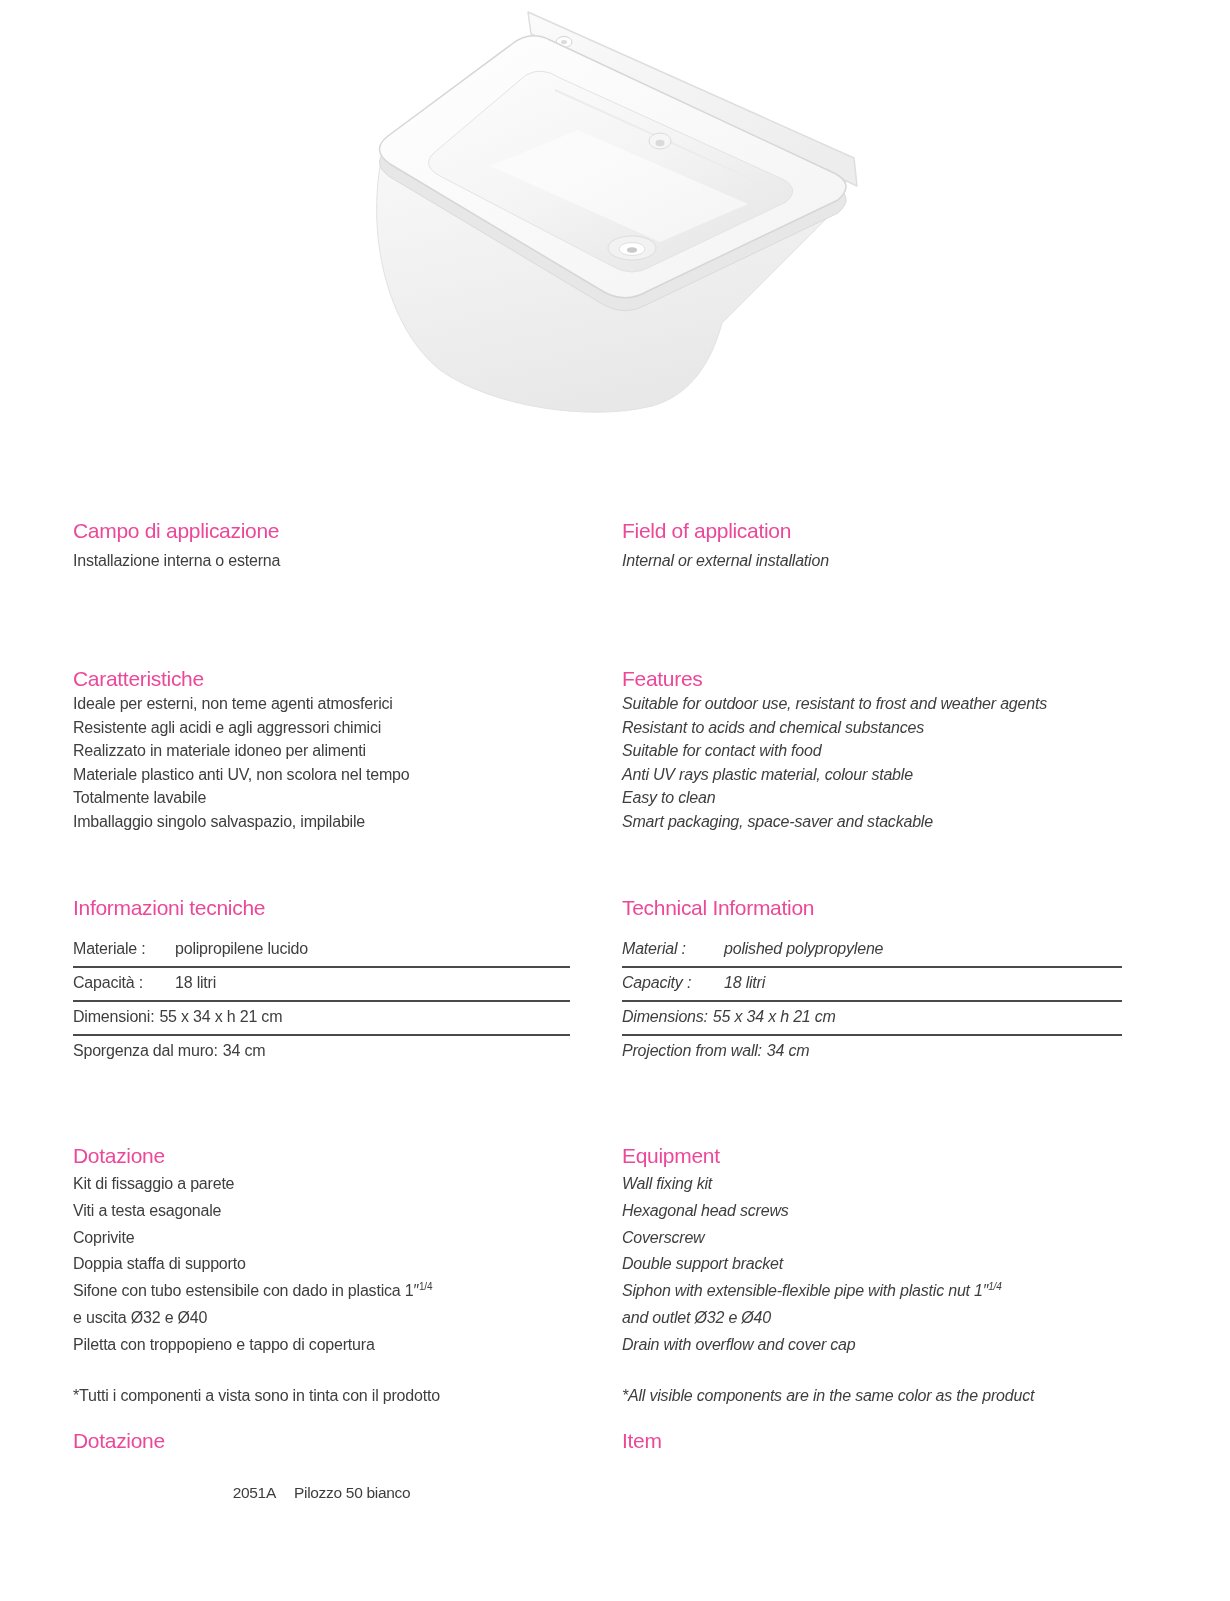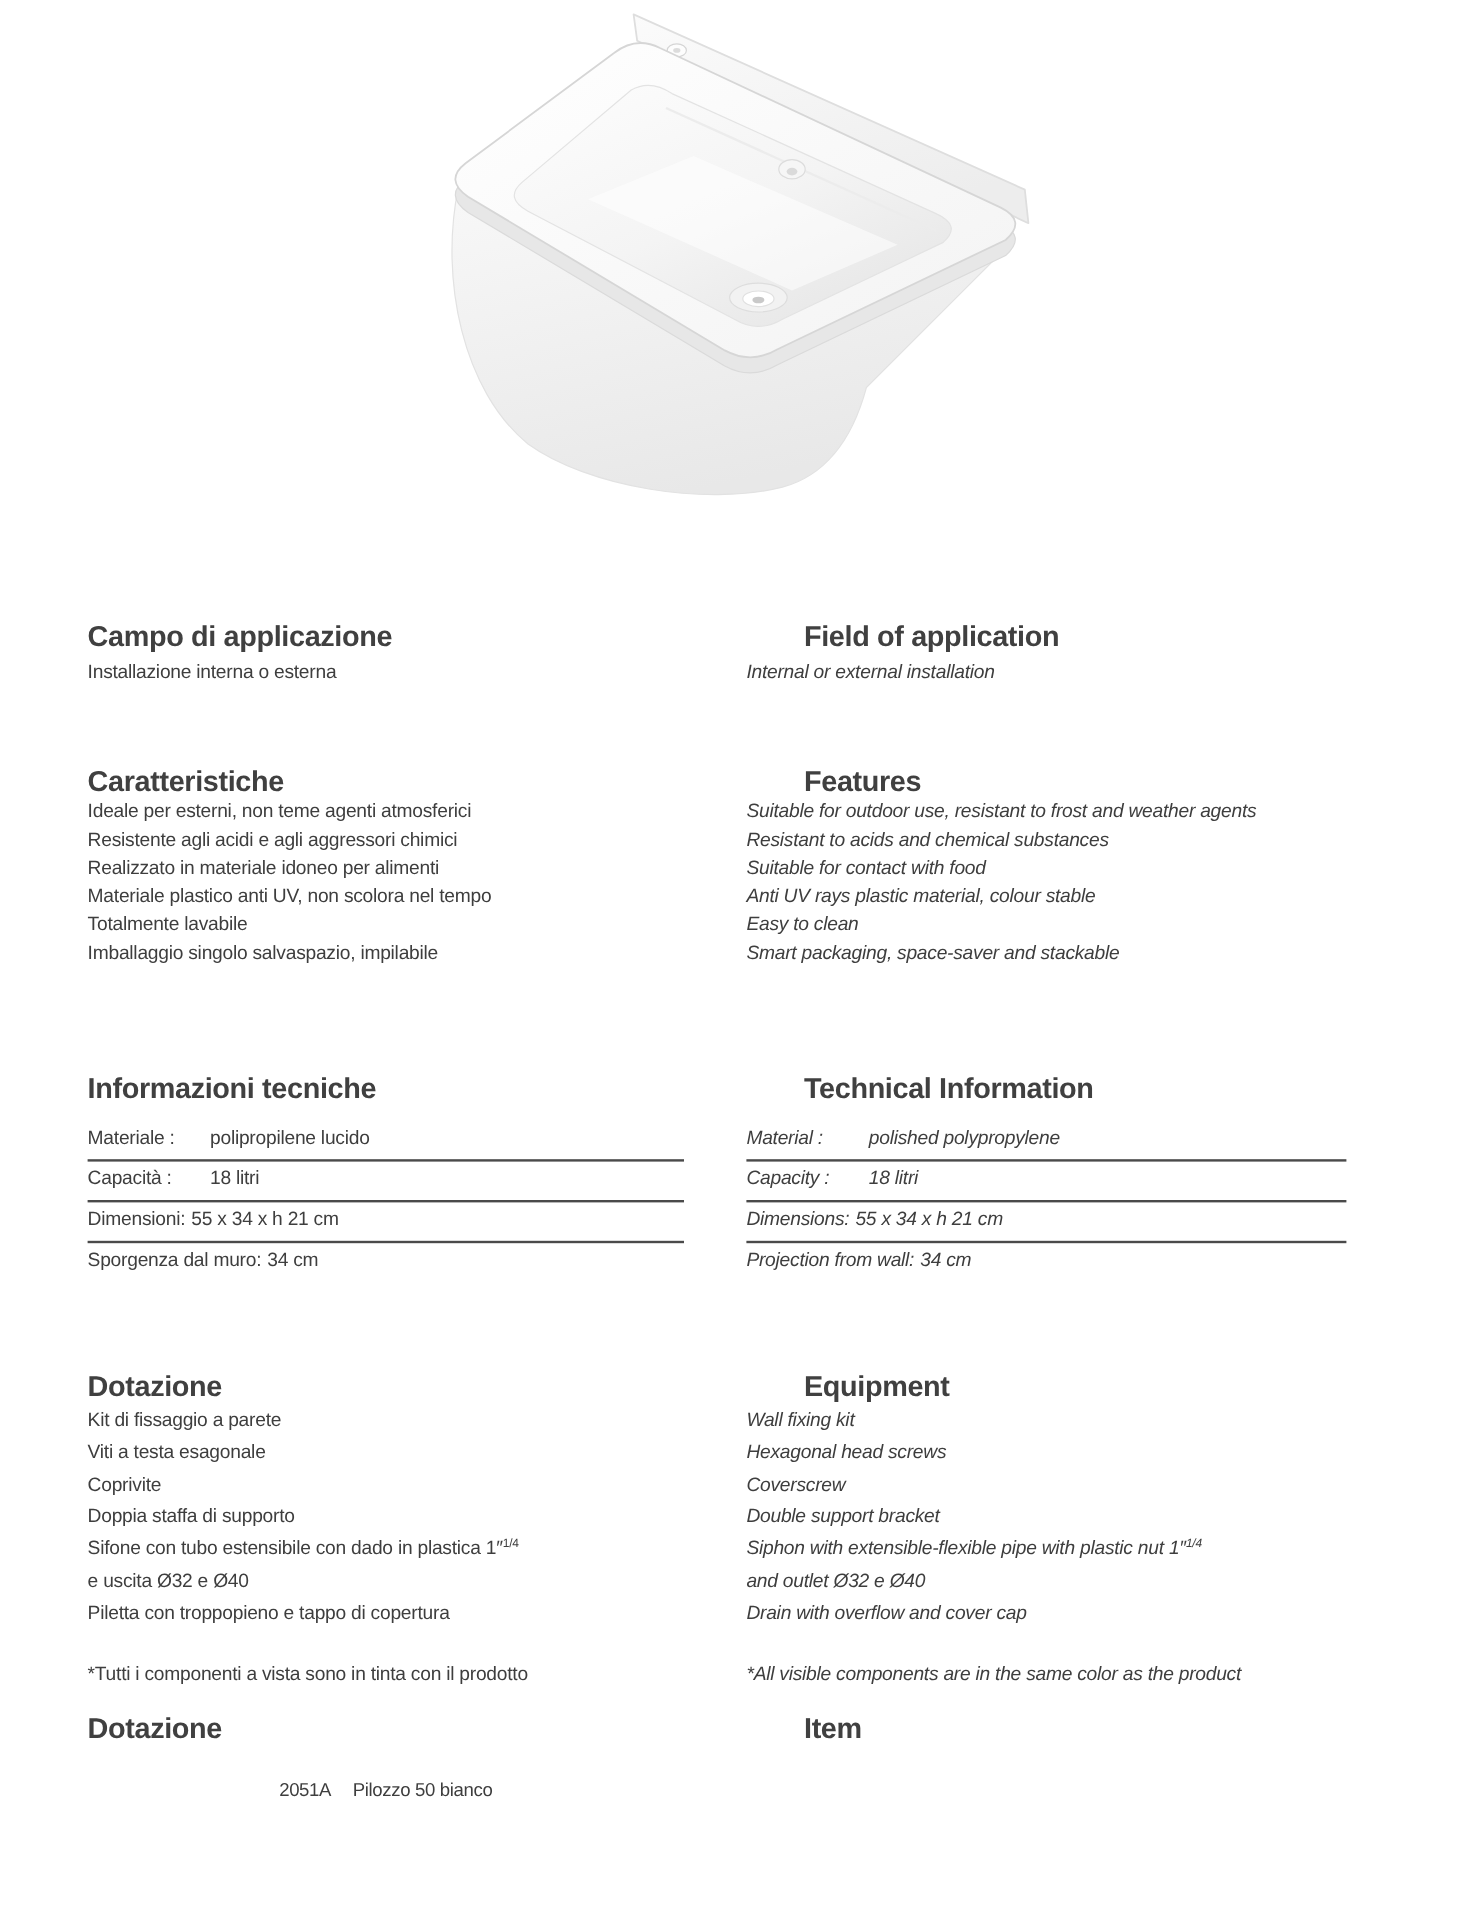--- a/index.html
+++ b/index.html
@@ -4,23 +4,23 @@
 <style>
   html,body{margin:0;padding:0;background:#fff;}
   #page{
     position:relative;width:1230px;height:1601px;background:#ffffff;
     font-family:"Liberation Sans","DejaVu Sans",sans-serif;
     color:#3e3e3e;overflow:hidden;
   }
   .row{position:absolute;left:73px;display:flex;gap:52px;}
   .cell{width:497px;}
   .cell.en{width:500px;font-style:italic;}
-  .cell.en h2{font-style:normal;margin-left:48px;}
+  .cell.en h2{font-style:normal;}
   h2{
-    font-size:24px;line-height:26px;font-weight:700;color:#404040;
+    font-size:21px;line-height:26px;font-weight:400;color:#ec4899;
     letter-spacing:-0.3px;margin:0;
   }
   .para{margin-top:8px;font-size:16px;letter-spacing:-0.2px;}
   .lines{}
   .line{font-size:16px;line-height:23.5px;letter-spacing:-0.2px;}
   .lines-tight .line{line-height:22.5px;}
   sup{font-size:10px;}
   .trows{margin-top:17px;}
   .trow{
     font-size:16px;line-height:21px;letter-spacing:-0.2px;
@@ -98,21 +98,21 @@
     <div class="cell it">
       <h2>Campo di applicazione</h2>
       <div class="para">Installazione interna o esterna</div>
     </div>
     <div class="cell en">
       <h2>Field of application</h2>
       <div class="para">Internal or external installation</div>
     </div>
   </div>
 
-  <div class="row" style="top:639px">
+  <div class="row" style="top:666px">
     <div class="cell it">
       <h2>Caratteristiche</h2>
       <div class="lines">
         <div class="line">Ideale per esterni, non teme agenti atmosferici</div>
         <div class="line">Resistente agli acidi e agli aggressori chimici</div>
         <div class="line">Realizzato in materiale idoneo per alimenti</div>
         <div class="line">Materiale plastico anti UV, non scolora nel tempo</div>
         <div class="line">Totalmente lavabile</div>
         <div class="line">Imballaggio singolo salvaspazio, impilabile</div>
       </div>

